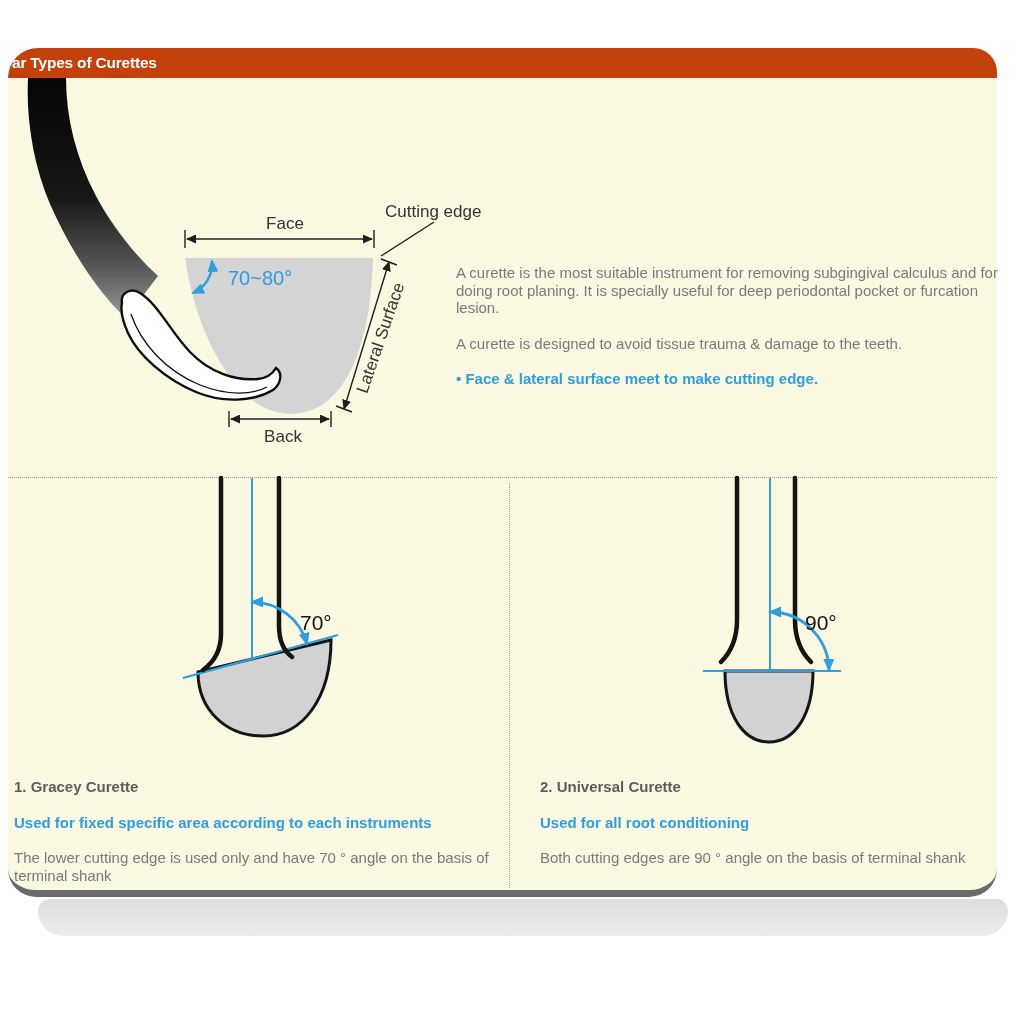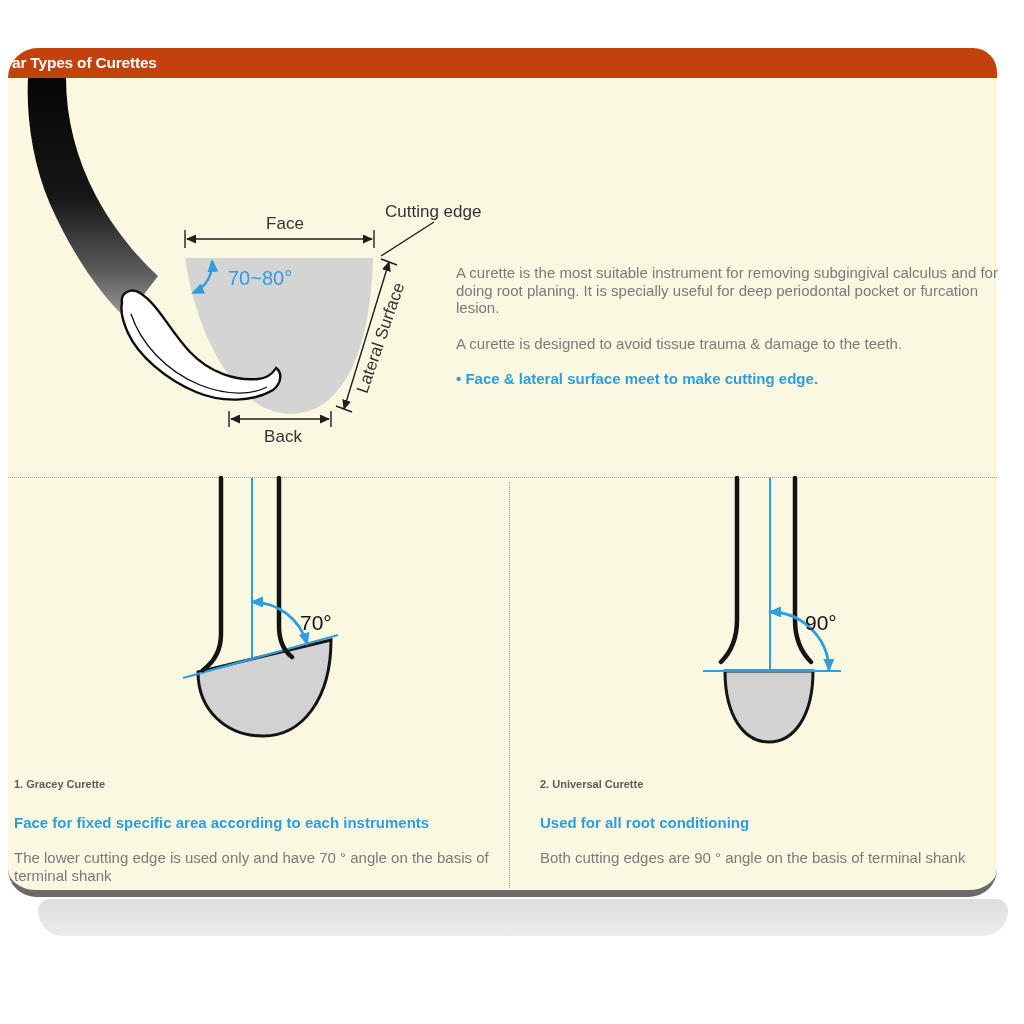--- a/index.html
+++ b/index.html
@@ -61,21 +61,21 @@
   .desc{
     position:absolute;left:456px;top:264px;width:556px;z-index:6;
     font-size:15px;color:#7A7A7A;line-height:17.6px;
   }
   .desc p{margin:0 0 18px 0;}
   .desc .bullet{
     color:#2E9EE0;font-weight:bold;white-space:nowrap;margin:0 0 18px 0;
   }
 
   
-  .sec-heading{position:absolute;z-index:6;font-size:11px;font-weight:bold;color:#5C5C5C;white-space:nowrap;}
+  .sec-heading{position:absolute;z-index:6;font-size:15px;font-weight:bold;color:#5C5C5C;white-space:nowrap;}
   .sec-sub{position:absolute;z-index:6;font-size:15px;font-weight:bold;color:#2E9EE0;white-space:nowrap;}
   .sec-body{position:absolute;z-index:6;font-size:15px;color:#7A7A7A;line-height:18px;}
 </style>
 </head>
 <body>
 
 <div class="abs panel-shadow"></div>
 
 <div class="abs panel"></div>
 
@@ -163,18 +163,18 @@
 
 <div class="dlabel angle-big" style="left:805px;top:611px;">90°</div>
 
 <div class="desc">
   <p>A curette is the most suitable instrument for removing subgingival calculus and for doing root planing. It is specially useful for deep periodontal pocket or furcation lesion.</p>
   <p>A curette is designed to avoid tissue trauma &amp; damage to the teeth.</p>
   <p class="bullet">• Face &amp; lateral surface meet to make cutting edge.</p>
 </div>
 
 <div class="sec-heading" style="left:14px;top:778px;">1. Gracey Curette</div>
-<div class="sec-sub" style="left:14px;top:814px;">Face for fixed specific area according to each instruments</div>
+<div class="sec-sub" style="left:14px;top:814px;">Used for fixed specific area according to each instruments</div>
 <div class="sec-body" style="left:14px;top:849px;width:488px;">The lower cutting edge is used only and have 70 ° angle on the basis of terminal shank</div>
 
 <div class="sec-heading" style="left:540px;top:778px;">2. Universal Curette</div>
 <div class="sec-sub" style="left:540px;top:814px;">Used for all root conditioning</div>
 <div class="sec-body" style="left:540px;top:849px;width:470px;">Both cutting edges are 90 ° angle on the basis of terminal shank</div>
 
 </body></html>

